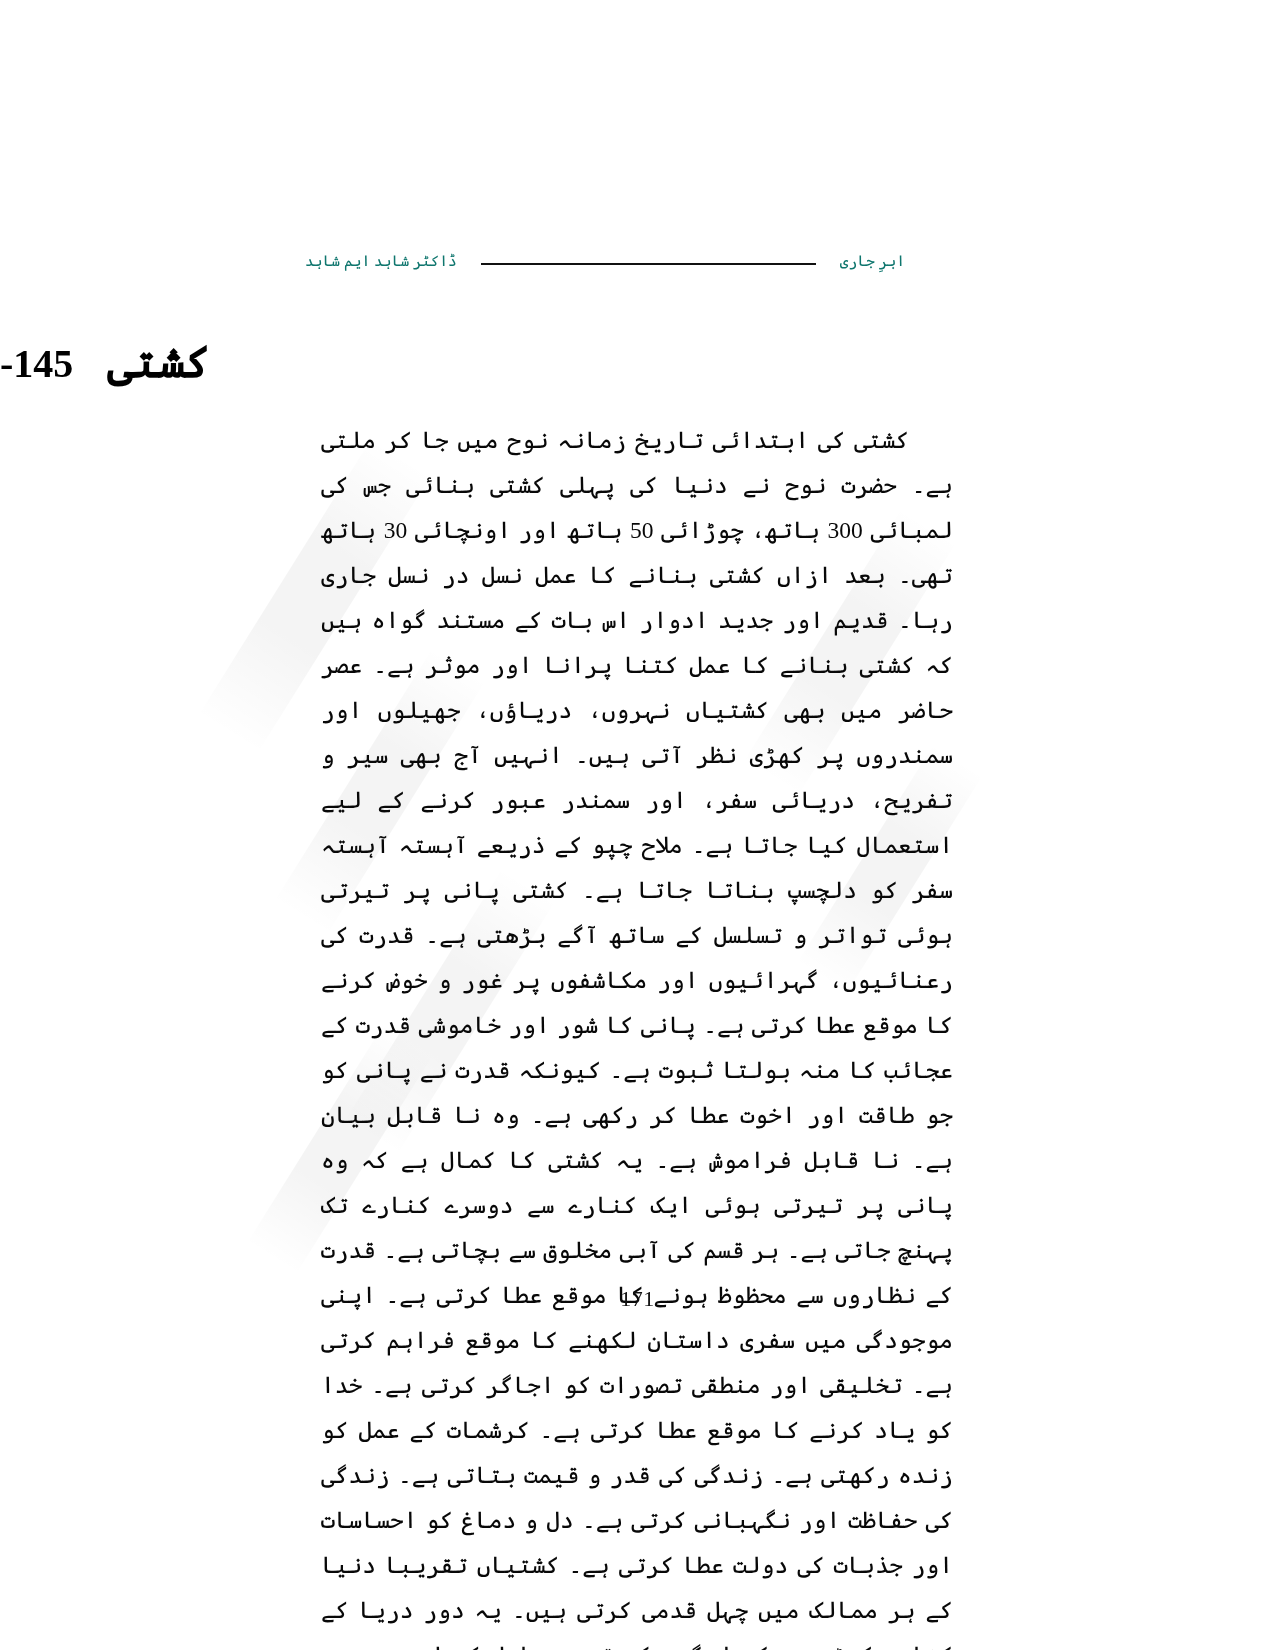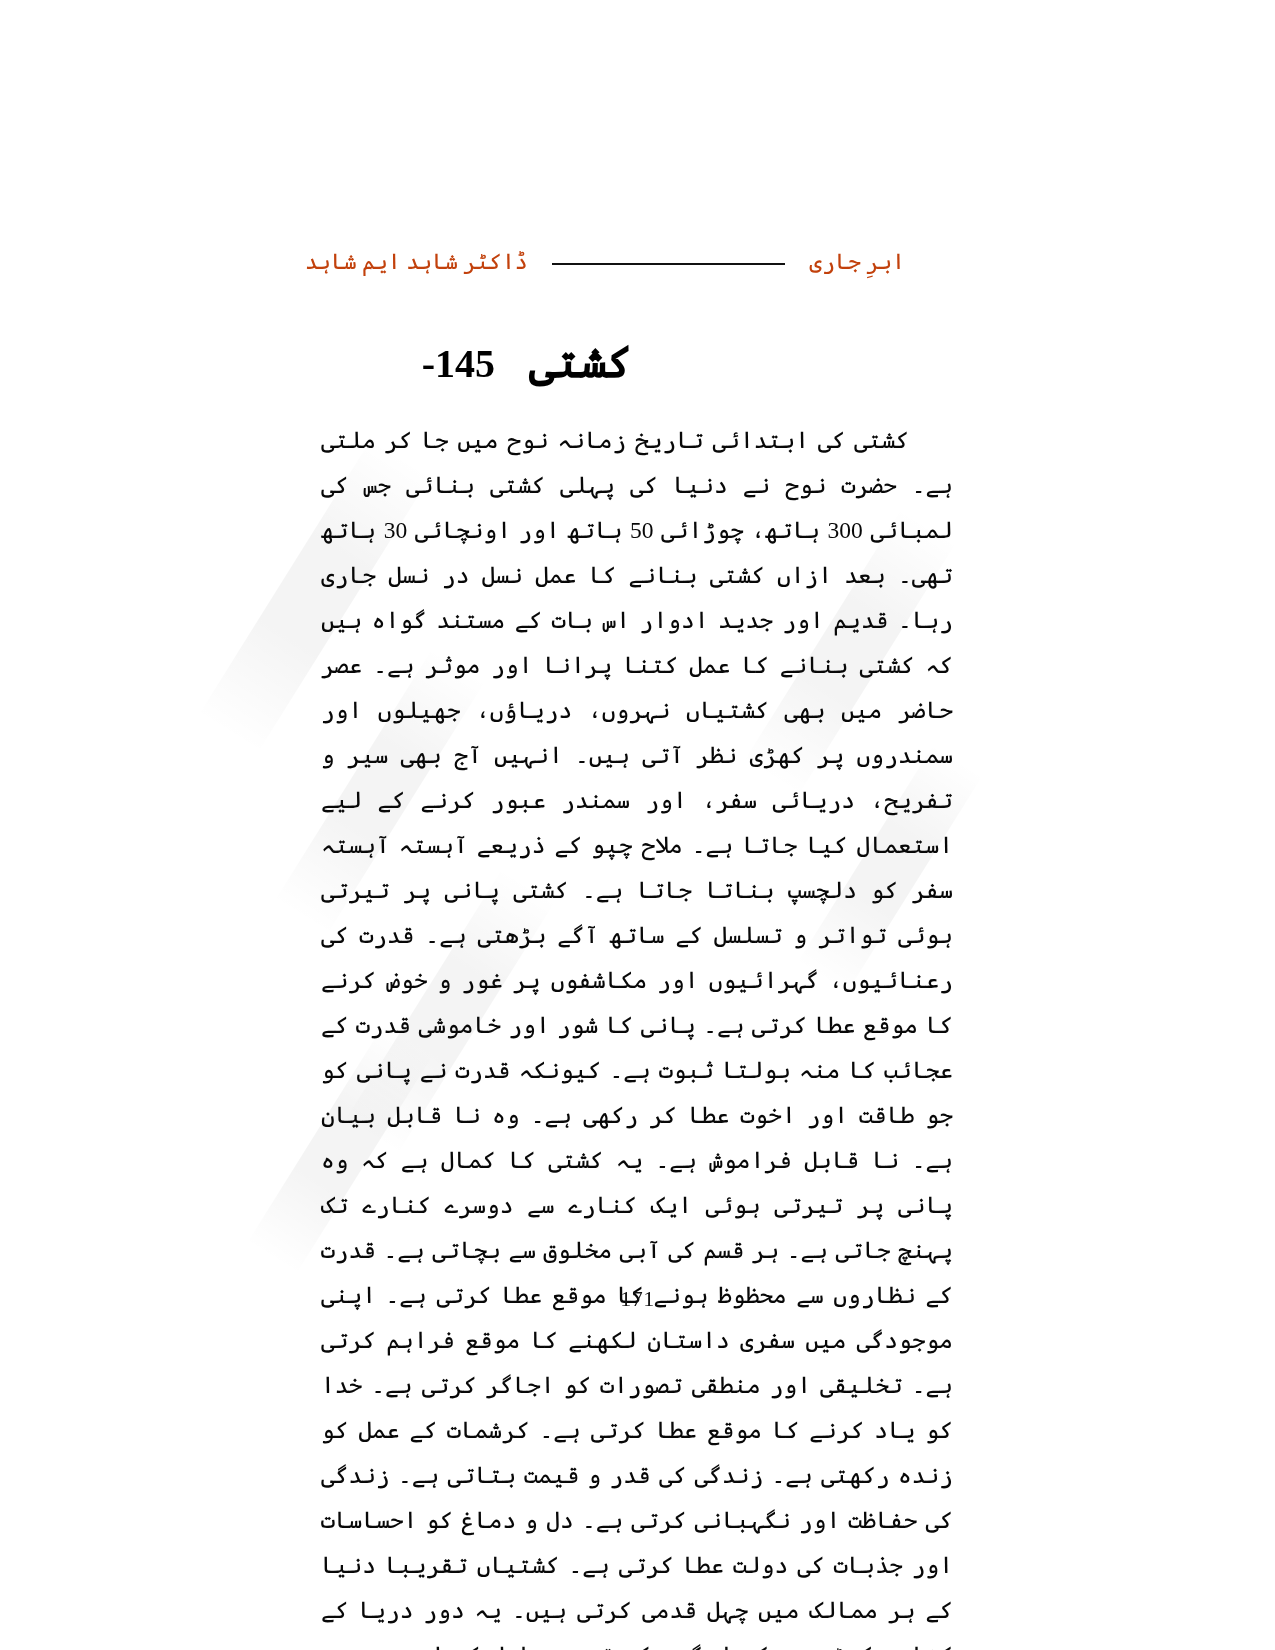--- a/index.html
+++ b/index.html
@@ -46,23 +46,23 @@
     left: 305px;
     width: 600px;
     height: 48px;
     display: flex;
     align-items: center;
     justify-content: space-between;
     direction: rtl;
     z-index: 2;
   }
   .hdr-text {
-    font-size: 22px;
+    font-size: 15px;
     line-height: 1.3;
-    color: #c2410c;
+    color: #0f766e;
     white-space: nowrap;
     font-family: "Liberation Serif", "DejaVu Serif", serif;
     font-weight: 500;
   }
   .hdr-right { padding-left: 10px; }
   .hdr-left  { padding-right: 10px; }
   .hdr-rule {
     flex: 1 1 auto;
     height: 0;
     border-top: 2.2px solid #111111;
@@ -70,24 +70,23 @@
     position: relative;
     top: 2px;
   }
 
   
   .chapter-title {
     position: absolute;
     top: 336px;
     left: 0;
     width: 1038px;
-    text-align: center;
+    text-align: left;
     direction: rtl;
     z-index: 2;
-    padding-left: 8px;
   }
   .chapter-title .title-inner {
     display: inline-block;
     font-size: 42px;
     font-weight: 700;
     color: #000000;
     letter-spacing: 0.5px;
     white-space: nowrap;
   }
   .chapter-title .num {

